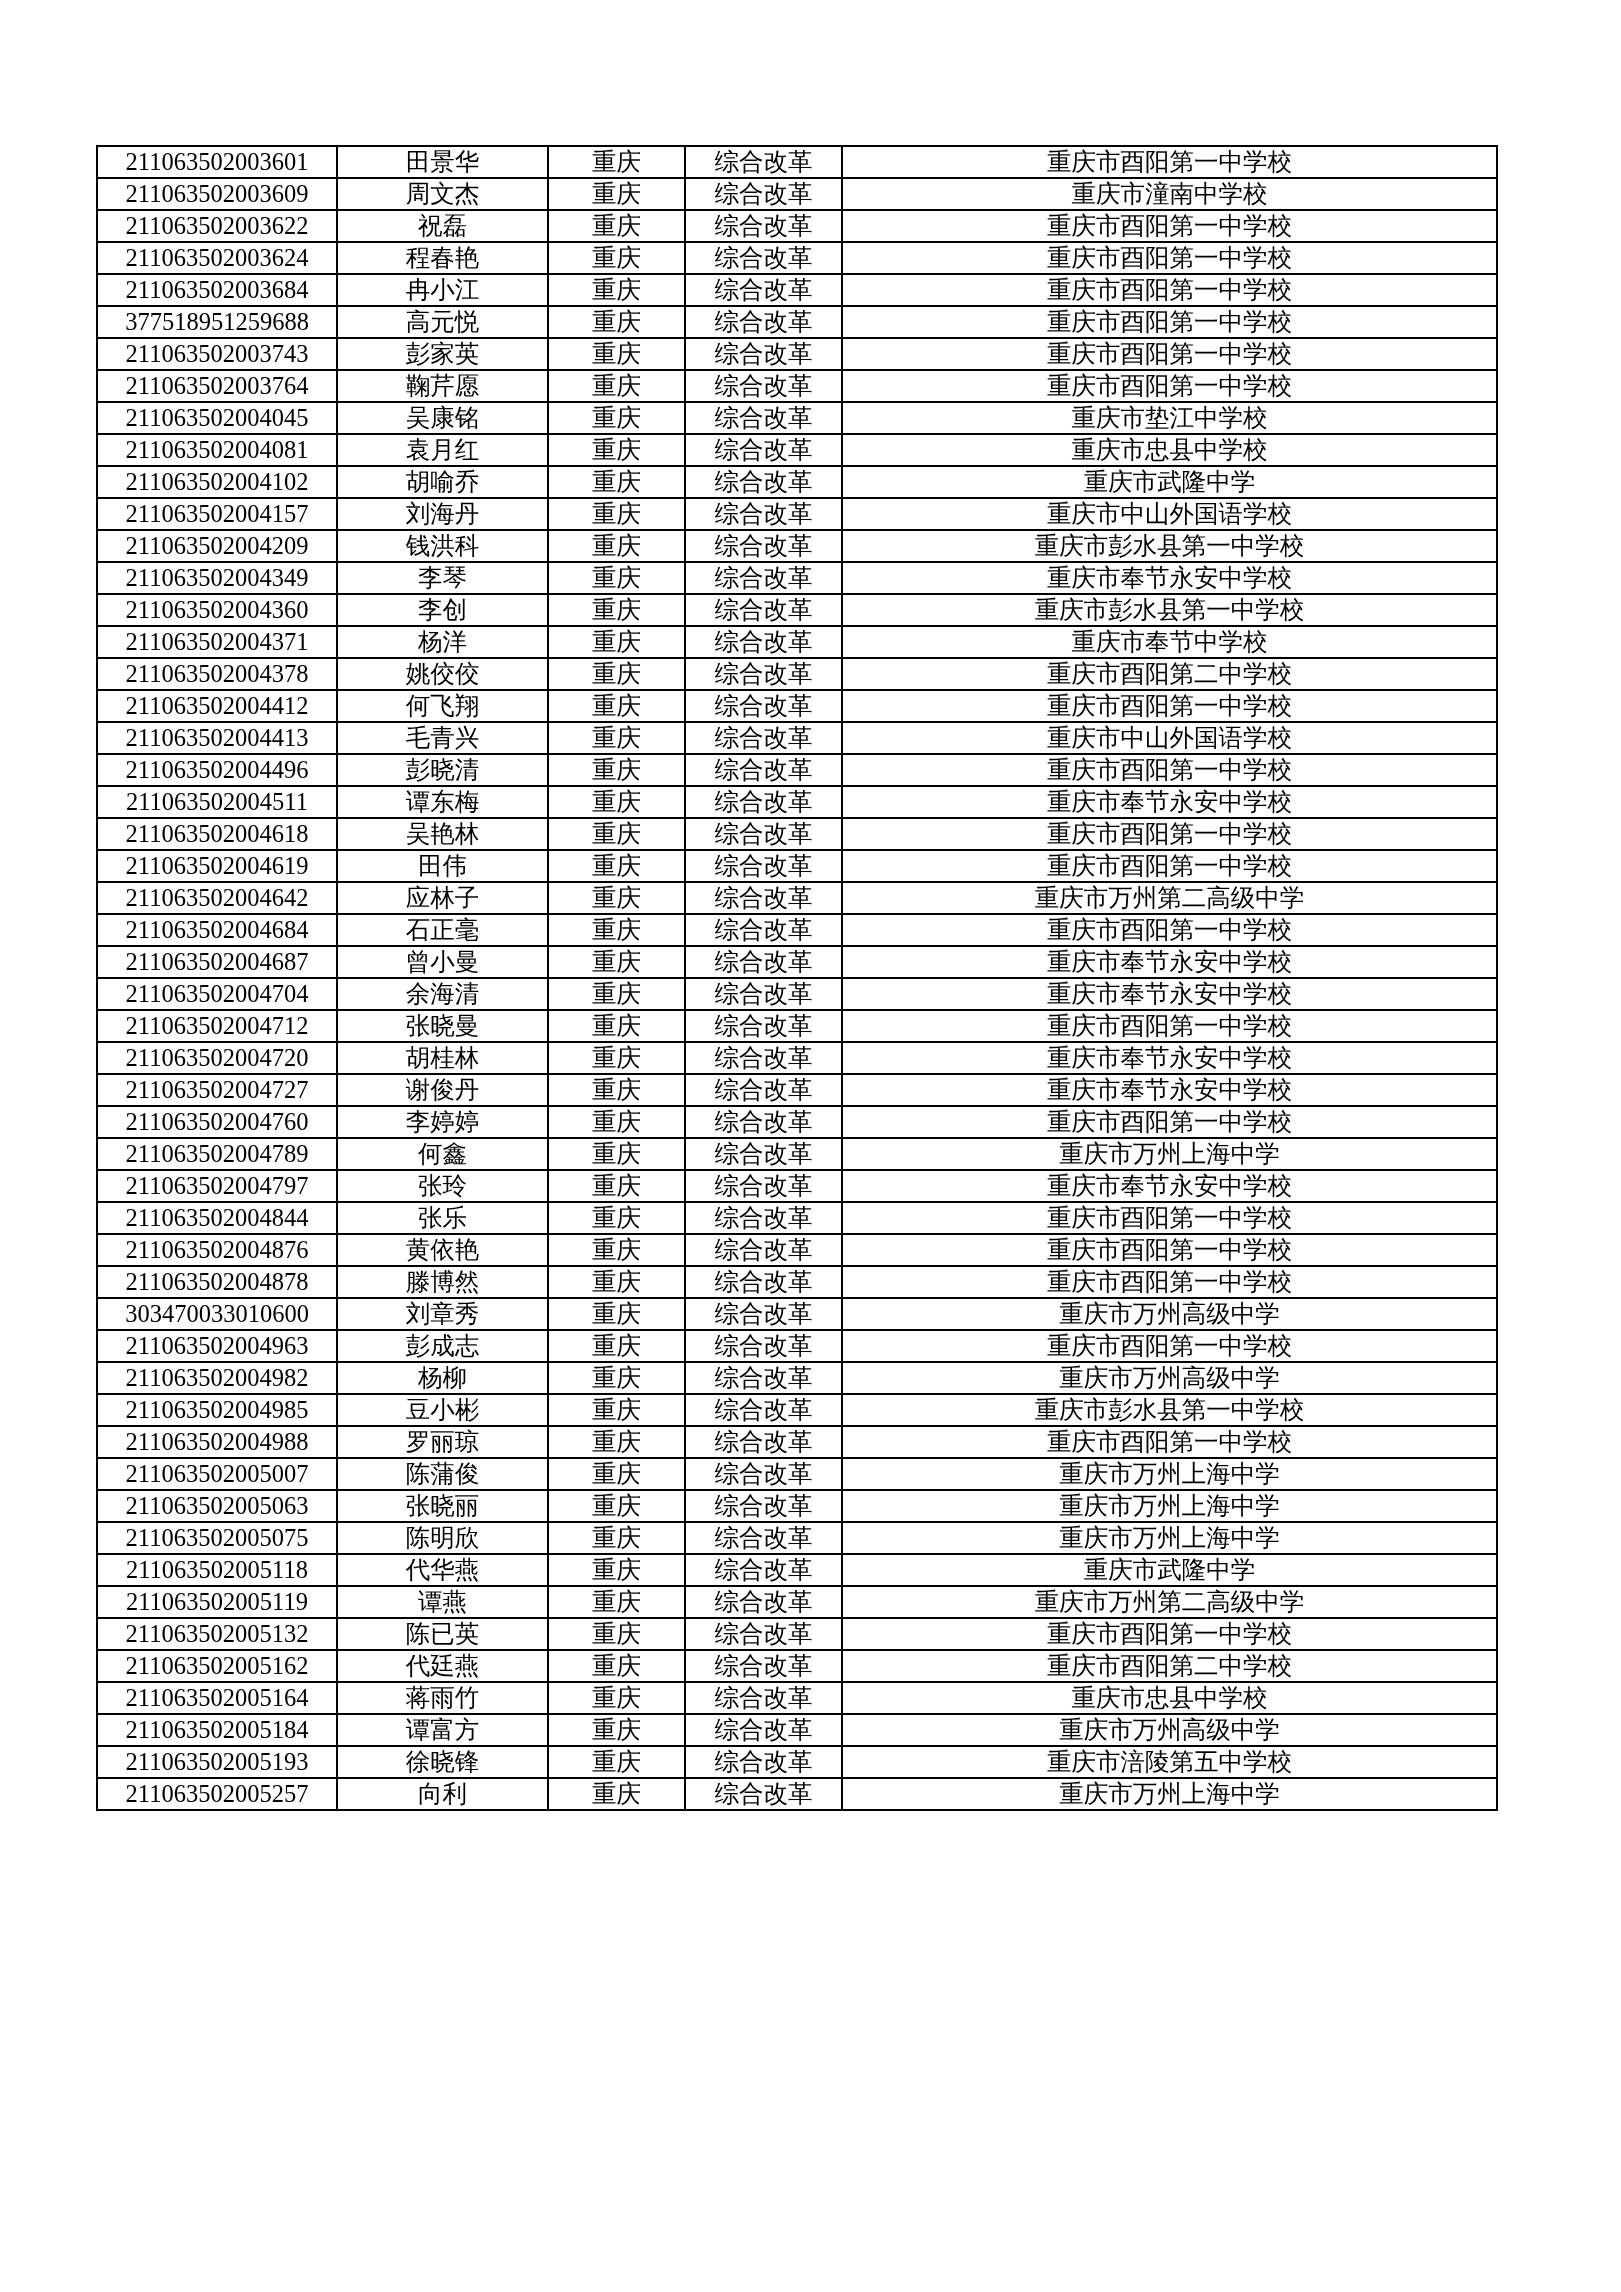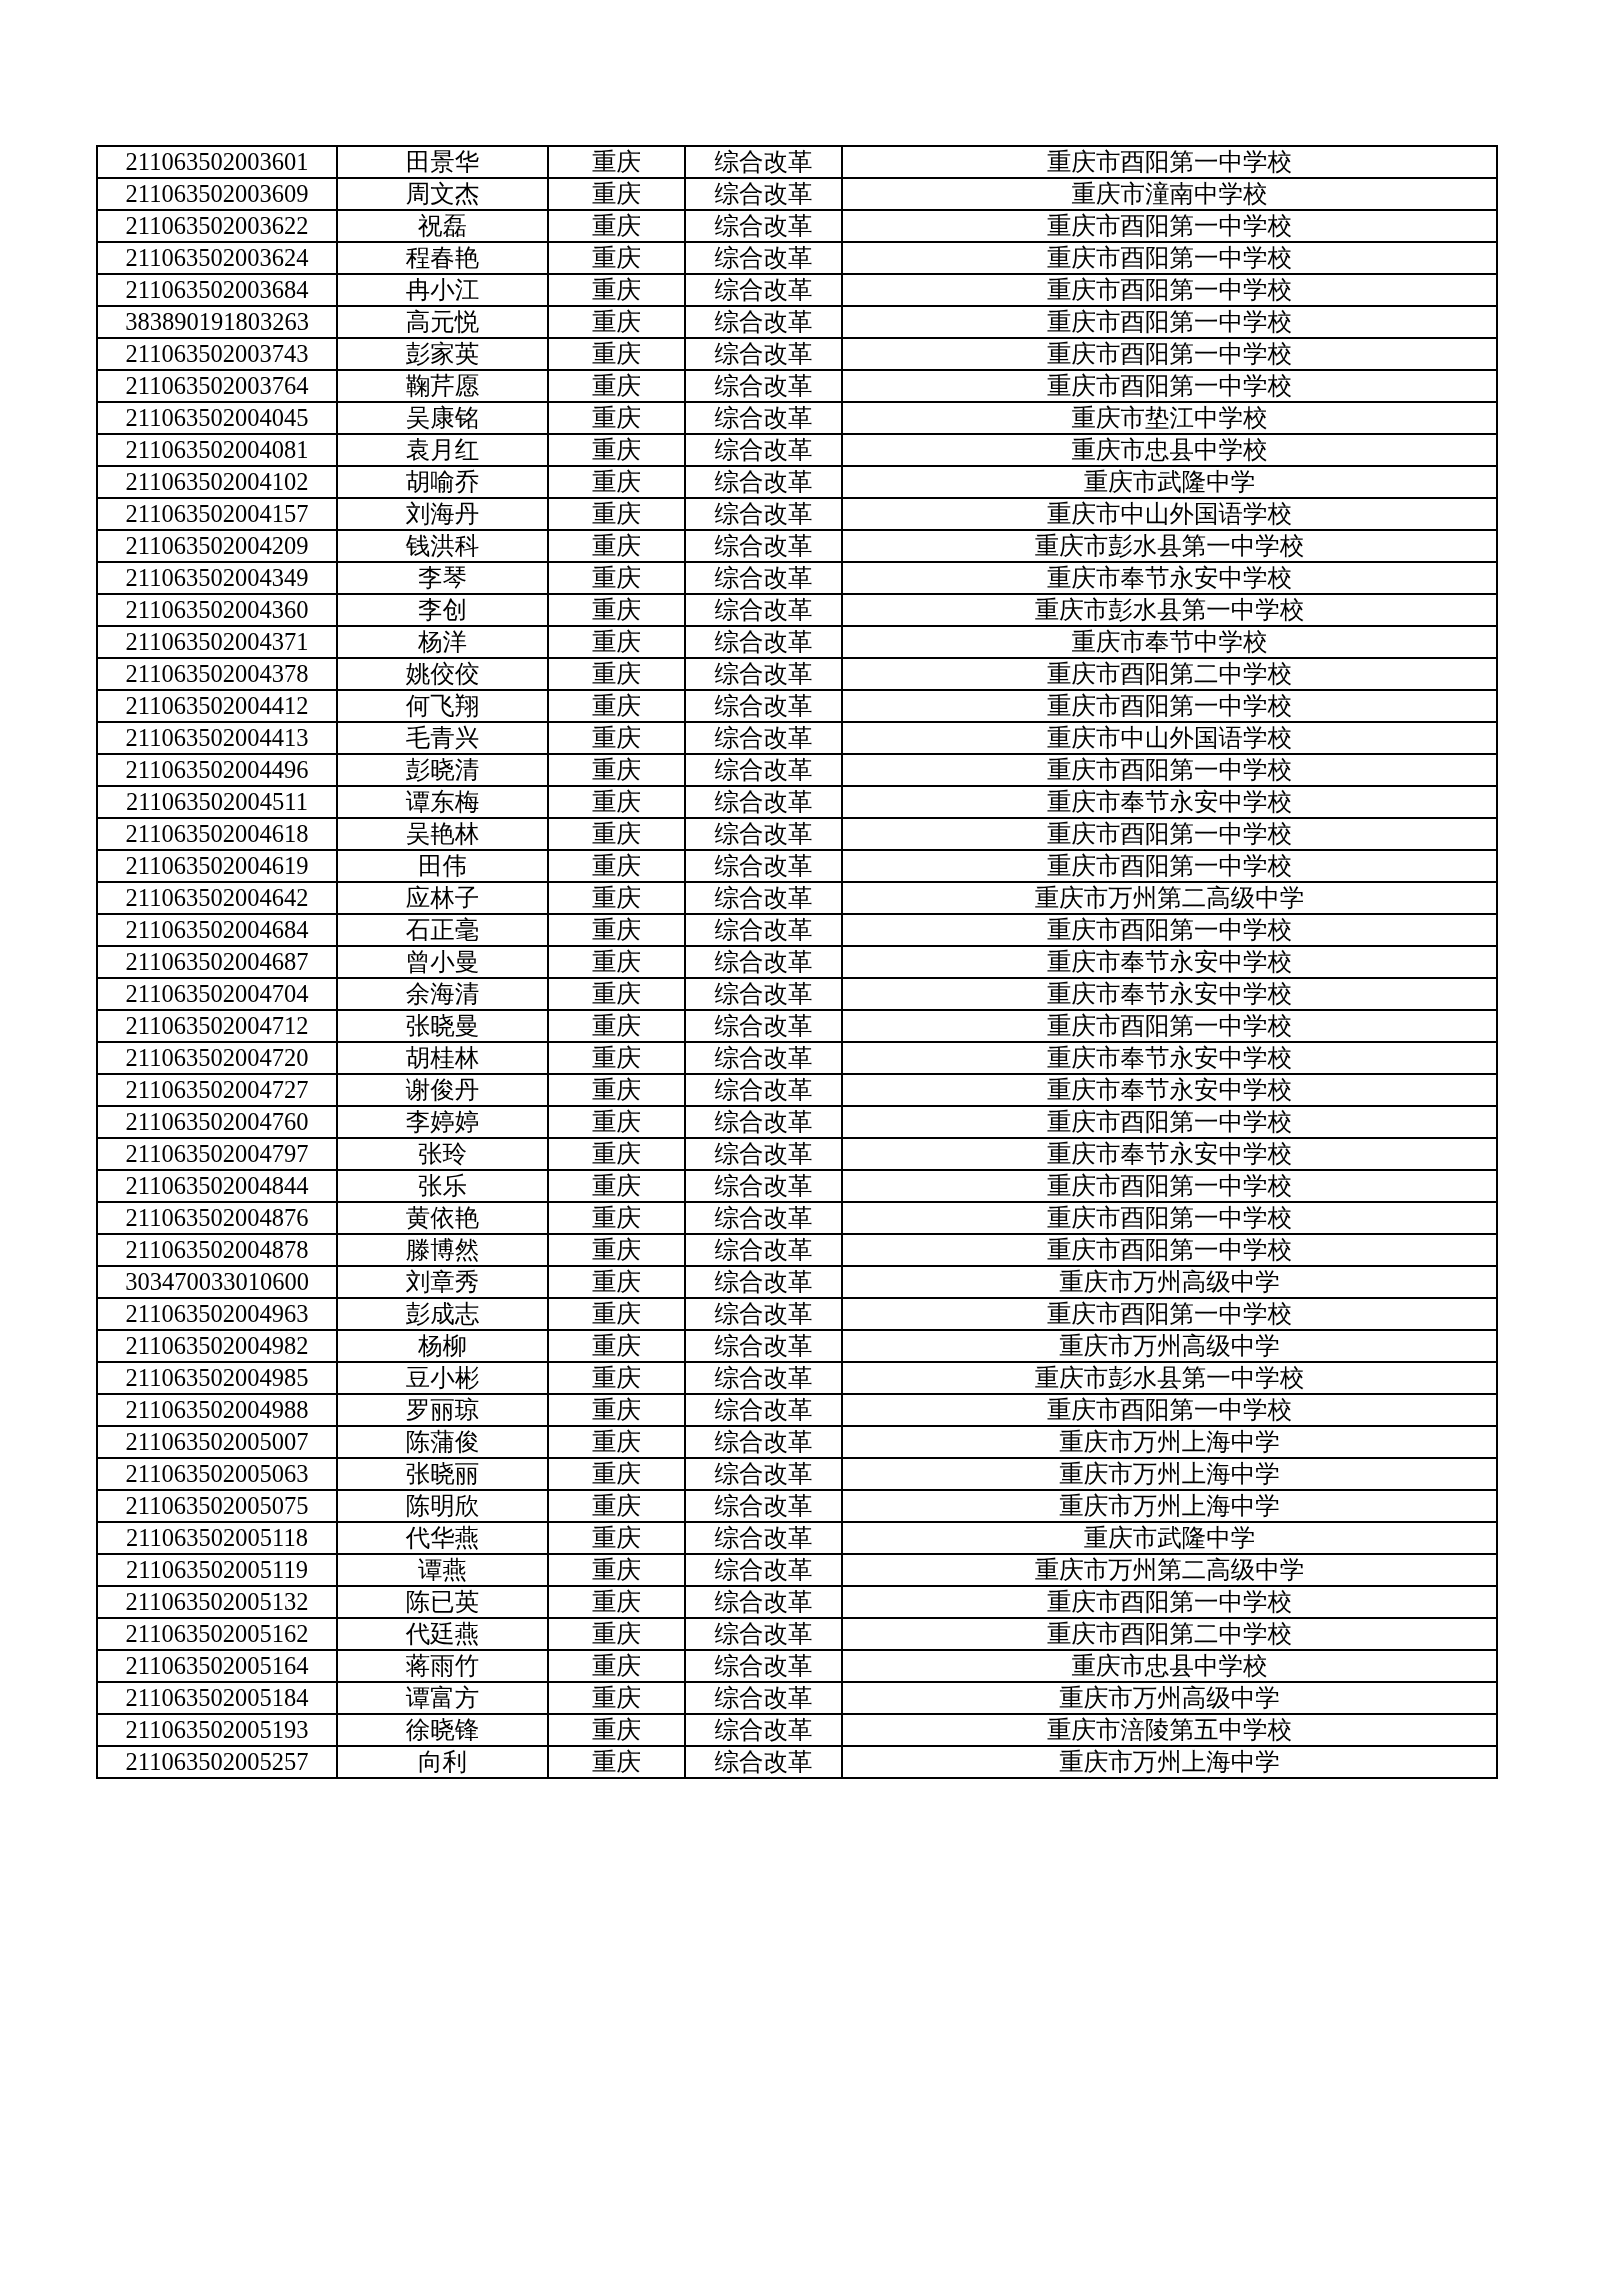--- a/index.html
+++ b/index.html
@@ -109,21 +109,21 @@
             <td class="cell-school">重庆市酉阳第一中学校</td>
           </tr>
           <tr>
             <td class="cell-id">211063502003684</td>
             <td class="cell-name">冉小江</td>
             <td class="cell-region">重庆</td>
             <td class="cell-type">综合改革</td>
             <td class="cell-school">重庆市酉阳第一中学校</td>
           </tr>
           <tr>
-            <td class="cell-id">383890191803263</td>
+            <td class="cell-id">377518951259688</td>
             <td class="cell-name">高元悦</td>
             <td class="cell-region">重庆</td>
             <td class="cell-type">综合改革</td>
             <td class="cell-school">重庆市酉阳第一中学校</td>
           </tr>
           <tr>
             <td class="cell-id">211063502003743</td>
             <td class="cell-name">彭家英</td>
             <td class="cell-region">重庆</td>
             <td class="cell-type">综合改革</td>
@@ -289,20 +289,27 @@
             <td class="cell-region">重庆</td>
             <td class="cell-type">综合改革</td>
             <td class="cell-school">重庆市奉节永安中学校</td>
           </tr>
           <tr>
             <td class="cell-id">211063502004760</td>
             <td class="cell-name">李婷婷</td>
             <td class="cell-region">重庆</td>
             <td class="cell-type">综合改革</td>
             <td class="cell-school">重庆市酉阳第一中学校</td>
+          </tr>
+          <tr>
+            <td class="cell-id">211063502004789</td>
+            <td class="cell-name">何鑫</td>
+            <td class="cell-region">重庆</td>
+            <td class="cell-type">综合改革</td>
+            <td class="cell-school">重庆市万州上海中学</td>
           </tr>
           <tr>
             <td class="cell-id">211063502004797</td>
             <td class="cell-name">张玲</td>
             <td class="cell-region">重庆</td>
             <td class="cell-type">综合改革</td>
             <td class="cell-school">重庆市奉节永安中学校</td>
           </tr>
           <tr>
             <td class="cell-id">211063502004844</td>

